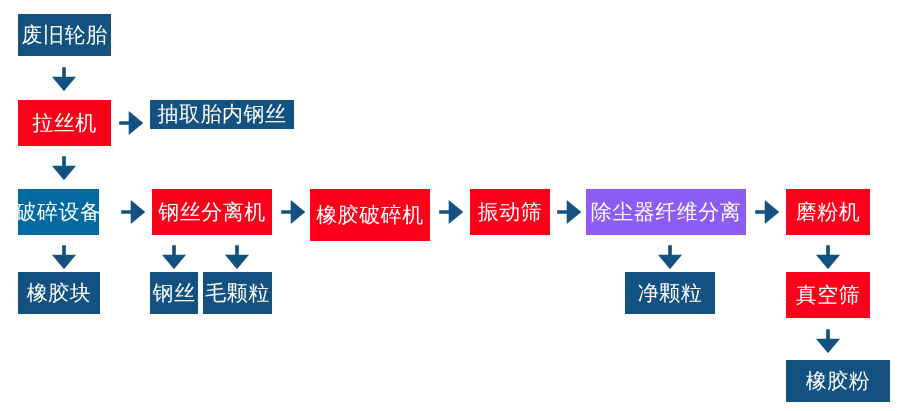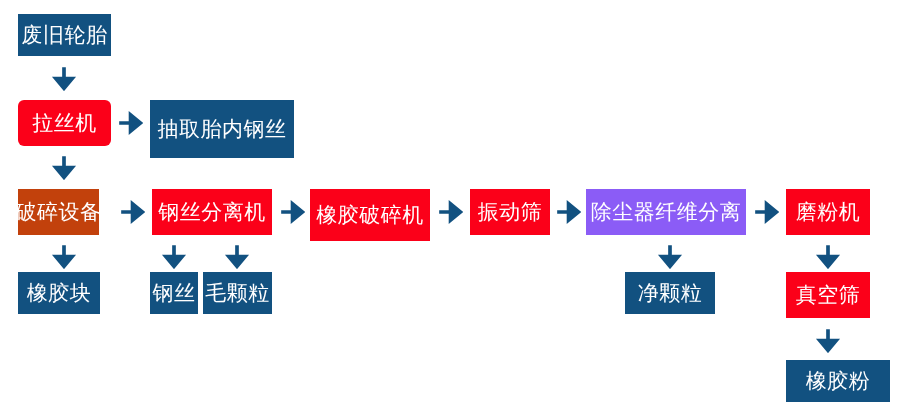--- a/index.html
+++ b/index.html
@@ -41,23 +41,23 @@
     justify-content: center;
   }
   .arrow svg { display: block; }
 </style>
 </head>
 <body>
 
 <div id="canvas">
   <div id="nodes-layer">
       <div class="node blue" style="left: 18px; top: 14px; width: 93px; height: 42px; background: rgb(18, 81, 128);">废旧轮胎</div>
-      <div class="node red" style="left: 18px; top: 100px; width: 93px; height: 46px; background: rgb(251, 0, 25); border-radius: 6px;">拉丝机</div>
-      <div class="node blue" style="left: 150px; top: 100px; width: 144px; height: 58px; background: rgb(18, 81, 128);">抽取胎内钢丝</div>
-      <div class="node red" style="left: 18px; top: 189px; width: 81px; height: 46px; background: #c2410c;">破碎设备</div>
+      <div class="node red" style="left: 18px; top: 100px; width: 93px; height: 46px; background: rgb(251, 0, 25);">拉丝机</div>
+      <div class="node blue" style="left: 150px; top: 100px; width: 144px; height: 29px; background: rgb(18, 81, 128);">抽取胎内钢丝</div>
+      <div class="node red" style="left: 18px; top: 189px; width: 81px; height: 46px; background: #0369a1;">破碎设备</div>
       <div class="node red" style="left: 152px; top: 189px; width: 120px; height: 46px; background: rgb(251, 0, 25);">钢丝分离机</div>
       <div class="node red" style="left: 310px; top: 189px; width: 120px; height: 52px; background: rgb(251, 0, 25);">橡胶破碎机</div>
       <div class="node red" style="left: 470px; top: 189px; width: 80px; height: 46px; background: rgb(251, 0, 25);">振动筛</div>
       <div class="node red" style="left: 586px; top: 189px; width: 160px; height: 46px; background: #8b5cf6;">除尘器纤维分离</div>
       <div class="node red" style="left: 786px; top: 189px; width: 84px; height: 46px; background: rgb(251, 0, 25);">磨粉机</div>
       <div class="node blue" style="left: 18px; top: 272px; width: 82px; height: 42px; background: rgb(18, 81, 128);">橡胶块</div>
       <div class="node blue" style="left: 150px; top: 272px; width: 48px; height: 42px; background: rgb(18, 81, 128);">钢丝</div>
       <div class="node blue" style="left: 203px; top: 272px; width: 69px; height: 42px; background: rgb(18, 81, 128);">毛颗粒</div>
       <div class="node blue" style="left: 625px; top: 272px; width: 90px; height: 42px; background: rgb(18, 81, 128);">净颗粒</div>
       <div class="node red" style="left: 786px; top: 272px; width: 84px; height: 46px; background: rgb(251, 0, 25);">真空筛</div>

